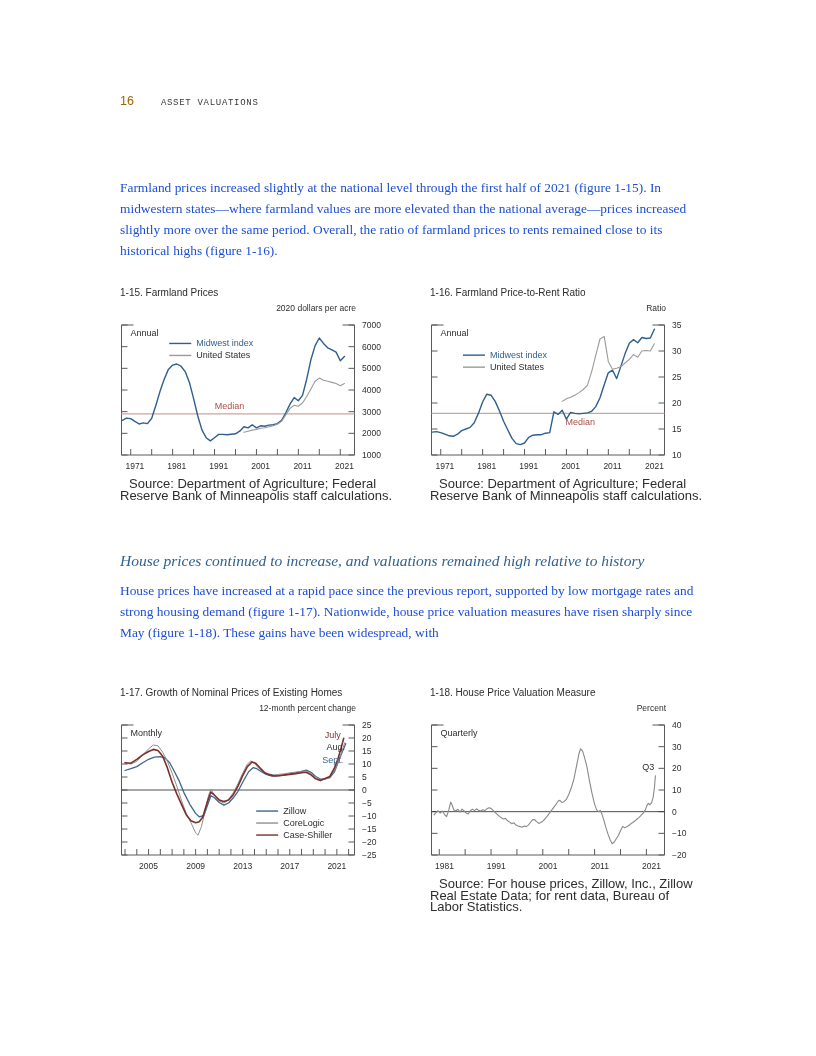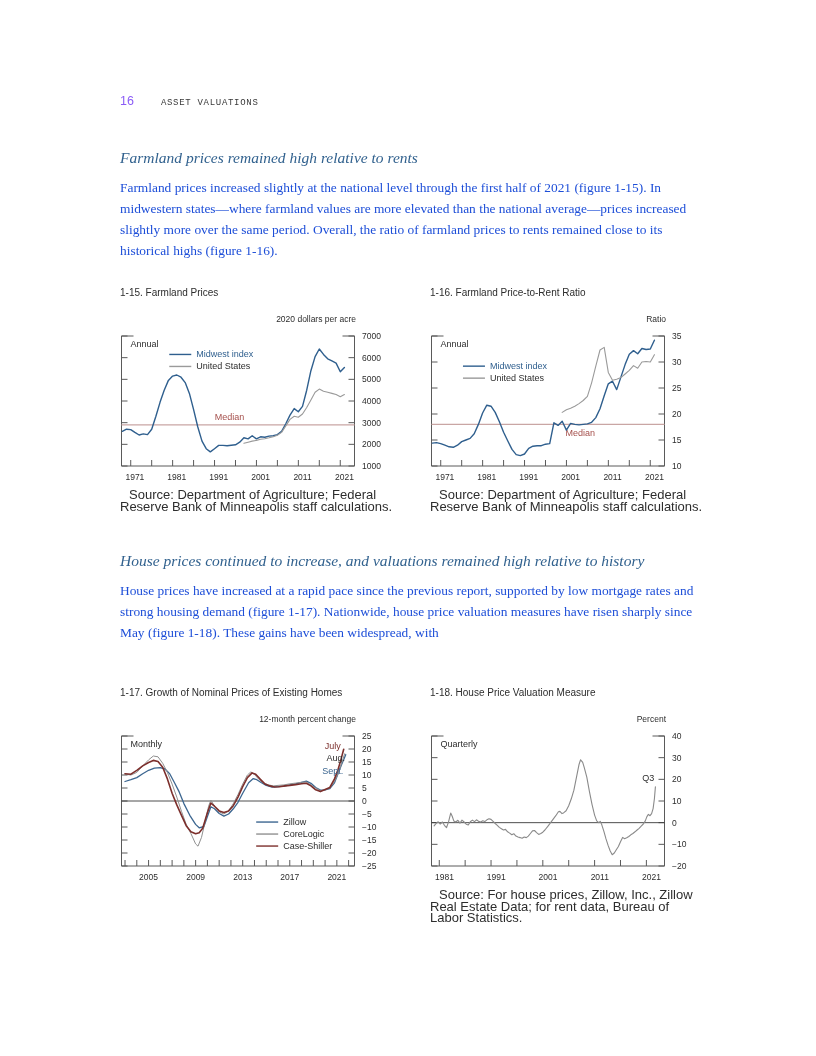--- a/index.html
+++ b/index.html
@@ -1,43 +1,42 @@
 <!DOCTYPE html>
 <html><head>
 <meta charset="utf-8">
 <style>
   html,body{margin:0;padding:0;background:#e8e8e8;}
   .page{position:relative;width:816px;height:1056px;background:#ffffff;margin:0 auto;
         font-family:"Liberation Sans",sans-serif;overflow:hidden;}
   .running-header{position:absolute;left:120px;top:91px;white-space:nowrap;}
-  .pagenum{font-size:12.5px;color:#8b5cf6;font-family:"Liberation Sans",sans-serif;}
+  .pagenum{font-size:12.5px;color:#a16207;font-family:"Liberation Sans",sans-serif;}
   .runhead{font-size:9px;color:#3a3a3a;letter-spacing:.7px;margin-left:27px;font-family:Liberation Mono, monospace;}
   .sec-heading{position:absolute;left:120px;margin:0;width:600px;
                font-family:"Liberation Serif",serif;font-style:italic;font-weight:normal;
                font-size:15.5px;line-height:22px;color:#31618e;}
   .body-text{position:absolute;left:120px;margin:0;width:580px;
              font-family:"Liberation Serif",serif;font-size:13.4px;line-height:21px;color:#1d4ed8;}
   .fig{position:absolute;width:276px;margin:0;}
   .fig-title{font-size:10px;color:#2d2d2d;height:15px;line-height:13px;}
-  .fig-unit{width:236px;text-align:right;font-size:8.5px;color:#2d2d2d;height:13px;line-height:13px;margin-top:12px;}
+  .fig-unit{width:236px;text-align:right;font-size:8.5px;color:#2d2d2d;height:13px;line-height:13px;margin-top:1px;}
   .fig-canvas{width:272px;height:158px;}
   .fig-canvas svg{display:block;}
   .fig-source{width:274px;font-size:13px;line-height:11.5px;color:#2d2d2d;margin-top:5px;text-indent:9px;}
   svg text{font-family:"Liberation Sans",sans-serif;}
 </style>
 </head>
 <body>
 
 <div class="page">
 
   <header class="running-header">
     <span class="pagenum">16</span><span class="runhead">ASSET VALUATIONS</span>
   </header>
 
-  <h2 class="sec-heading" style="top:147px">Farmland prices remained high relative to rents</h2>
   <p class="body-text" style="top:177px">Farmland prices increased slightly at the national level through the first half of 2021 (figure 1-15). In midwestern states—where farmland values are more elevated than the national average—prices increased slightly more over the same period. Overall, the ratio of farmland prices to rents remained close to its historical highs (figure 1-16).</p>
 
   <figure class="fig" style="left:120px;top:286px">
     <div class="fig-title">1-15. Farmland Prices</div>
     <div class="fig-unit">2020 dollars per acre</div>
     <div class="fig-canvas">
         <svg width="272" height="158">
           <path d="M1.5 10 V140 H234.5 V10 M1.5 10 h12 M222.5 10 h12" stroke="#5a5a5a" fill="none" stroke-width="1"></path>
           <line x1="1.5" y1="140" x2="7.5" y2="140" stroke="#5a5a5a" stroke-width="1"></line>
           <line x1="228.5" y1="140" x2="234.5" y2="140" stroke="#5a5a5a" stroke-width="1"></line>

